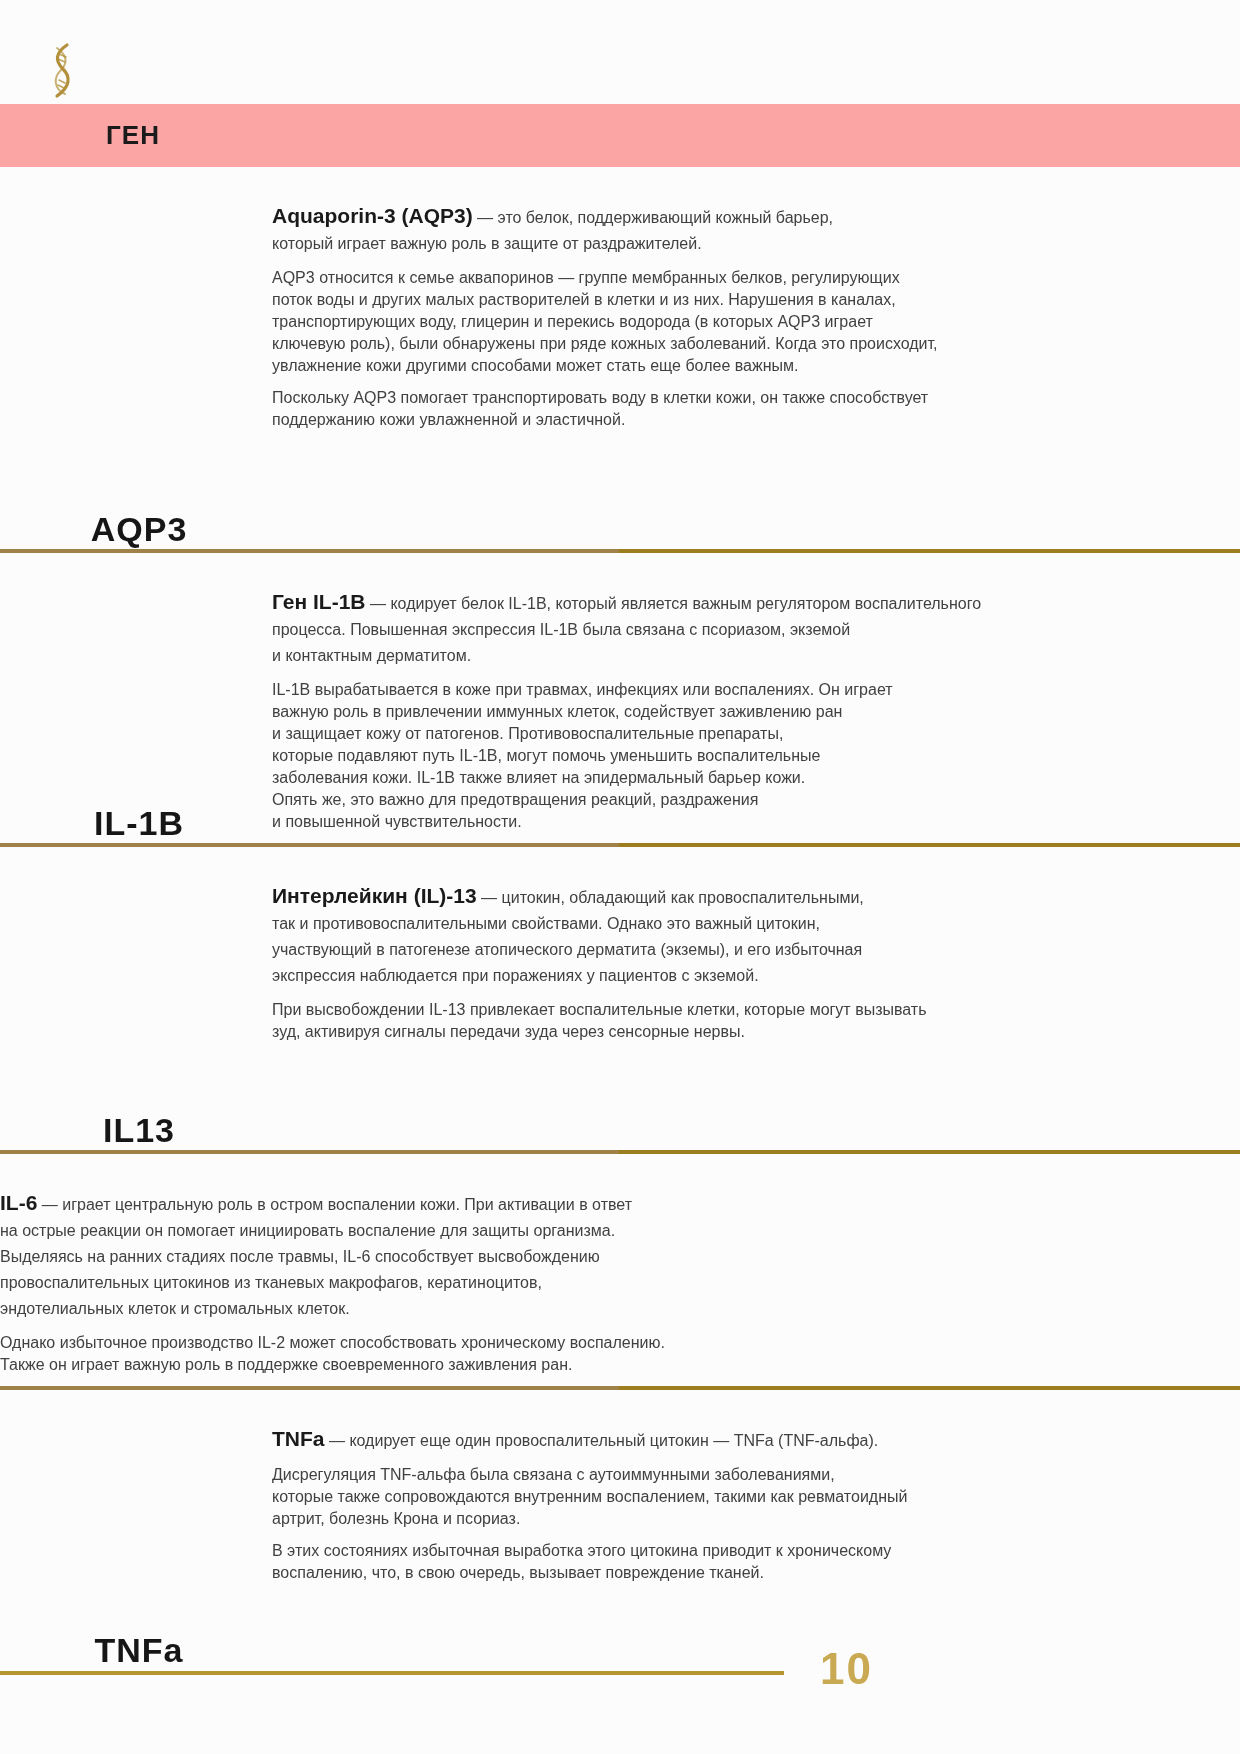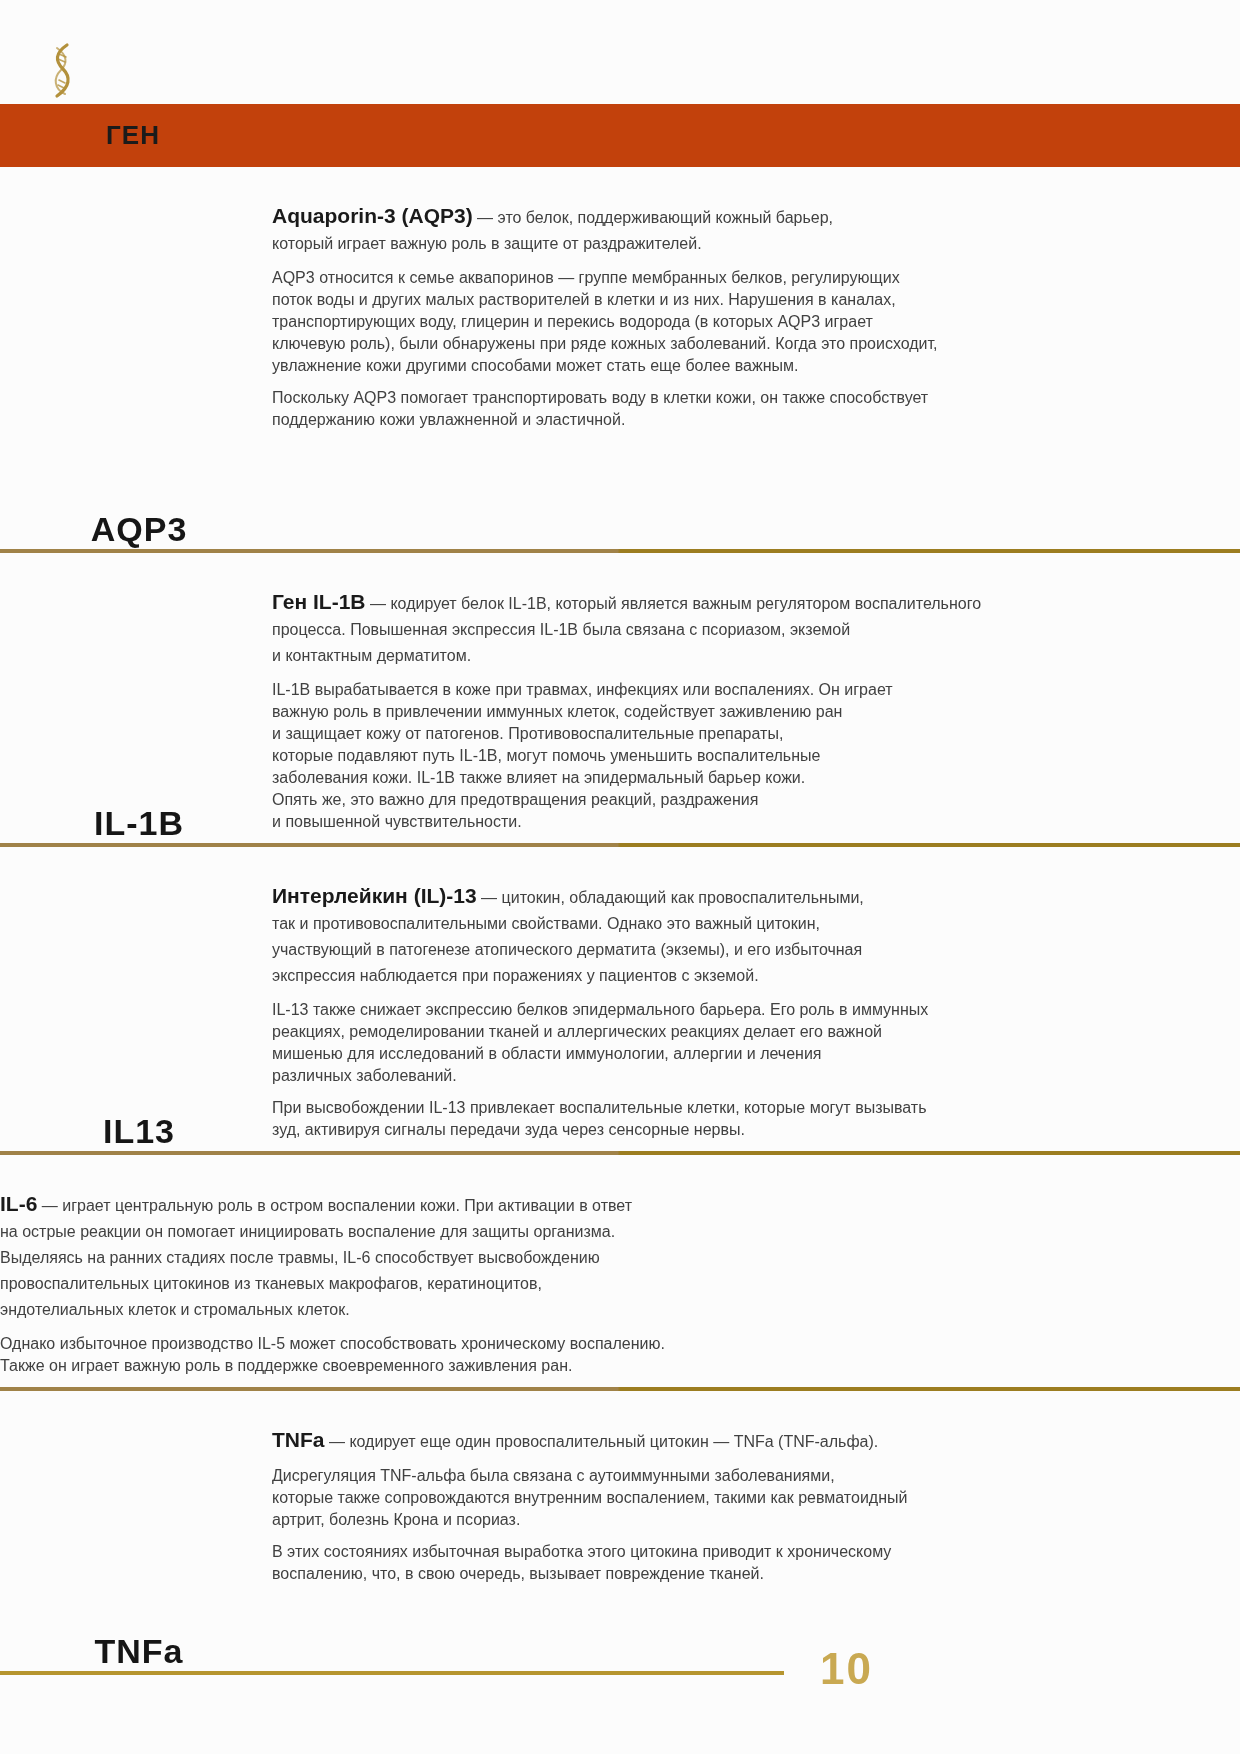--- a/index.html
+++ b/index.html
@@ -16,21 +16,21 @@
   }
   
   .logo-wrap {
     position: absolute; top: 42px; left: 48px;
     width: 28px; height: 58px;
   }
   
   .table-head {
     position: absolute; top: 104px; left: 0;
     width: 1240px; height: 63px;
-    background: #c2410c;
+    background: #fca5a5;
     display: flex; align-items: center;
   }
   .gene-col { flex: 0 0 266px; text-align: center; }
   .head-gene {
     font-size: 26px; font-weight: 700; color: #1b1b1b;
     letter-spacing: 1px;
   }
   .head-desc {
     font-size: 26px; font-weight: 700; color: #1b1b1b;
     letter-spacing: 0.4px;
@@ -144,38 +144,34 @@
 
     <div class="section sec-3">
       <div class="gene-col">
         <span class="gene-label">IL13</span>
       </div>
       <div class="content">
         <p class="para lead-para"><strong class="lead">Интерлейкин (IL)-13</strong><span> — цитокин, обладающий как провоспалительными,
 так и противовоспалительными свойствами. Однако это важный цитокин,
 участвующий в патогенезе атопического дерматита (экземы), и его избыточная
 экспрессия наблюдается при поражениях у пациентов с экземой.</span></p>
-        <p class="para">IL-13 также снижает экспрессию белков эпидермального барьера. Его роль в иммунных
-реакциях, ремоделировании тканей и аллергических реакциях делает его важной
-мишенью для исследований в области иммунологии, аллергии и лечения
-различных заболеваний.</p>
         <p class="para">При высвобождении IL-13 привлекает воспалительные клетки, которые могут вызывать
 зуд, активируя сигналы передачи зуда через сенсорные нервы.</p>
       </div>
     </div>
     <div class="divider"></div>
 
     <div class="section sec-4">
       <div class="content">
         <p class="para lead-para"><strong class="lead">IL-6</strong><span> — играет центральную роль в остром воспалении кожи. При активации в ответ
 на острые реакции он помогает инициировать воспаление для защиты организма.
 Выделяясь на ранних стадиях после травмы, IL-6 способствует высвобождению
 провоспалительных цитокинов из тканевых макрофагов, кератиноцитов,
 эндотелиальных клеток и стромальных клеток.</span></p>
-        <p class="para">Однако избыточное производство IL-5 может способствовать хроническому воспалению.
+        <p class="para">Однако избыточное производство IL-2 может способствовать хроническому воспалению.
 Также он играет важную роль в поддержке своевременного заживления ран.</p>
       </div>
     </div>
     <div class="divider"></div>
 
     <div class="section sec-5">
       <div class="gene-col">
         <span class="gene-label">TNFa</span>
       </div>
       <div class="content">

